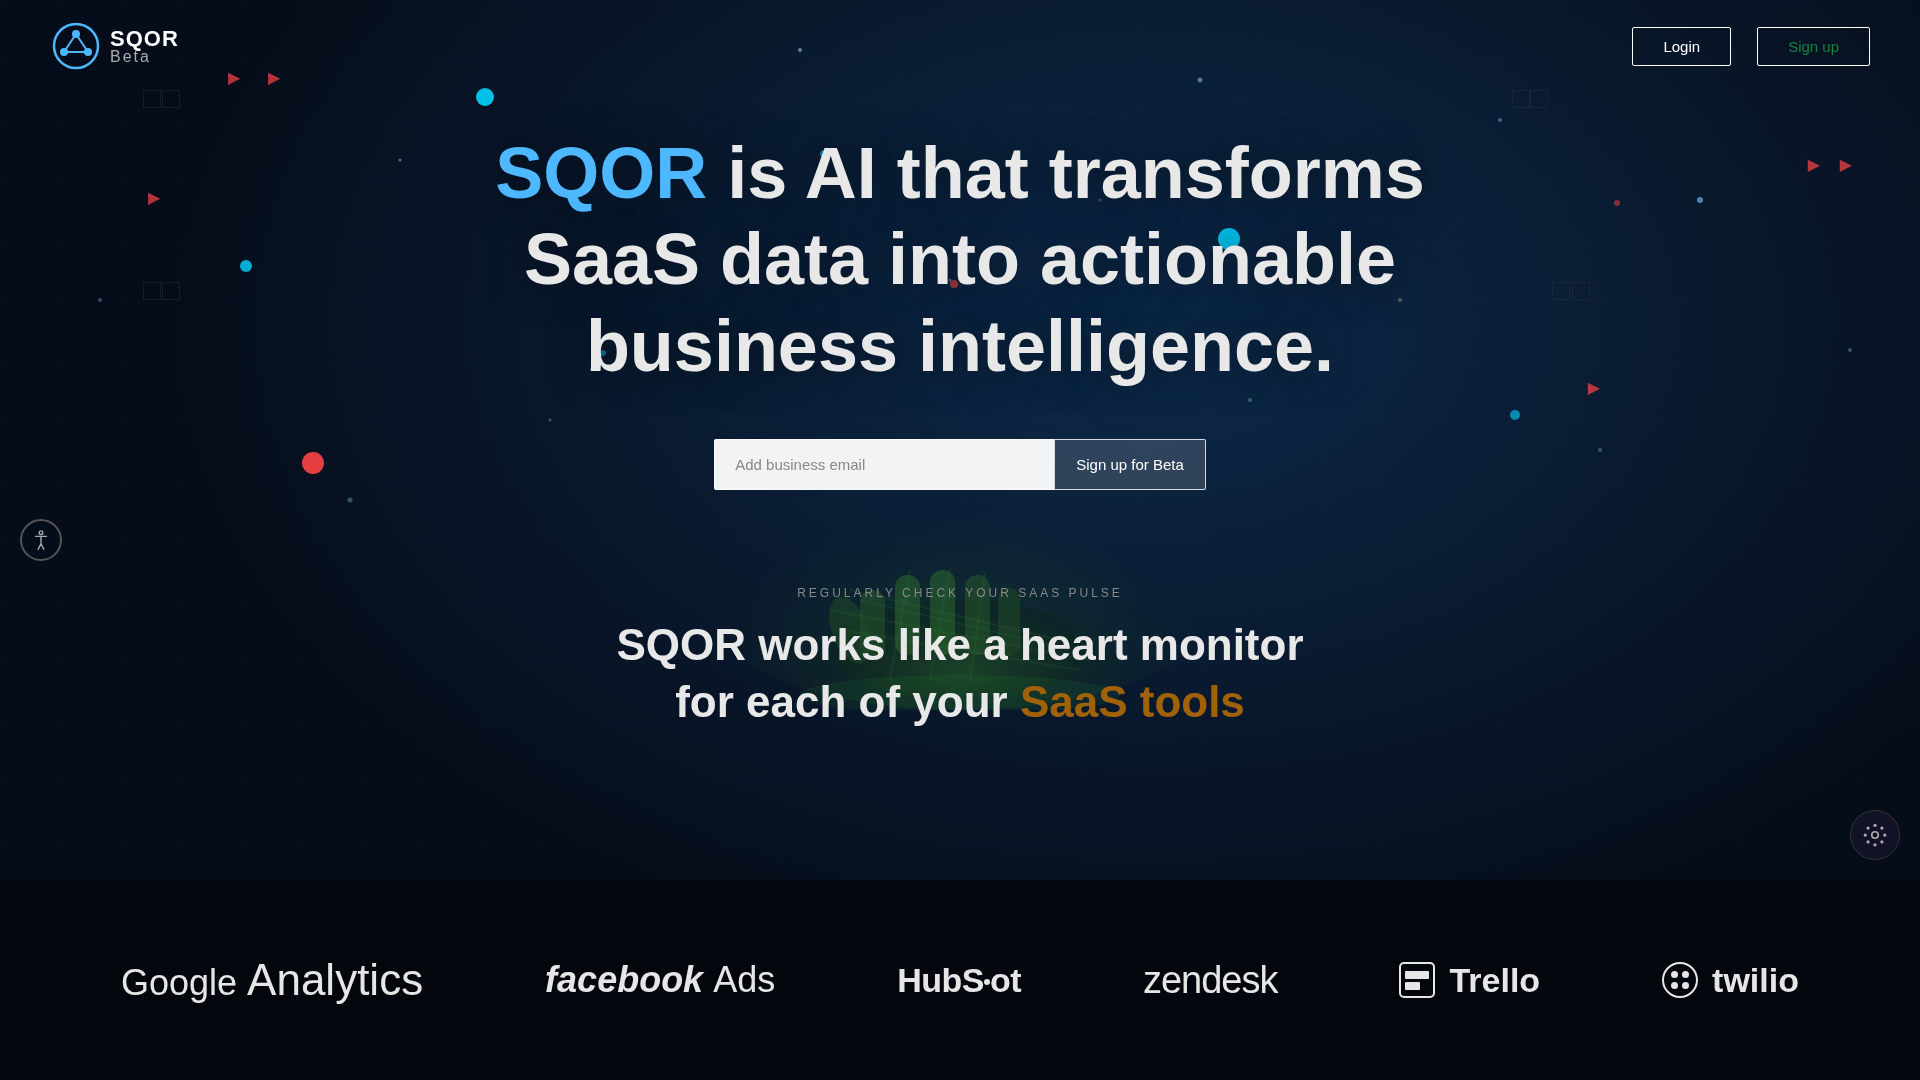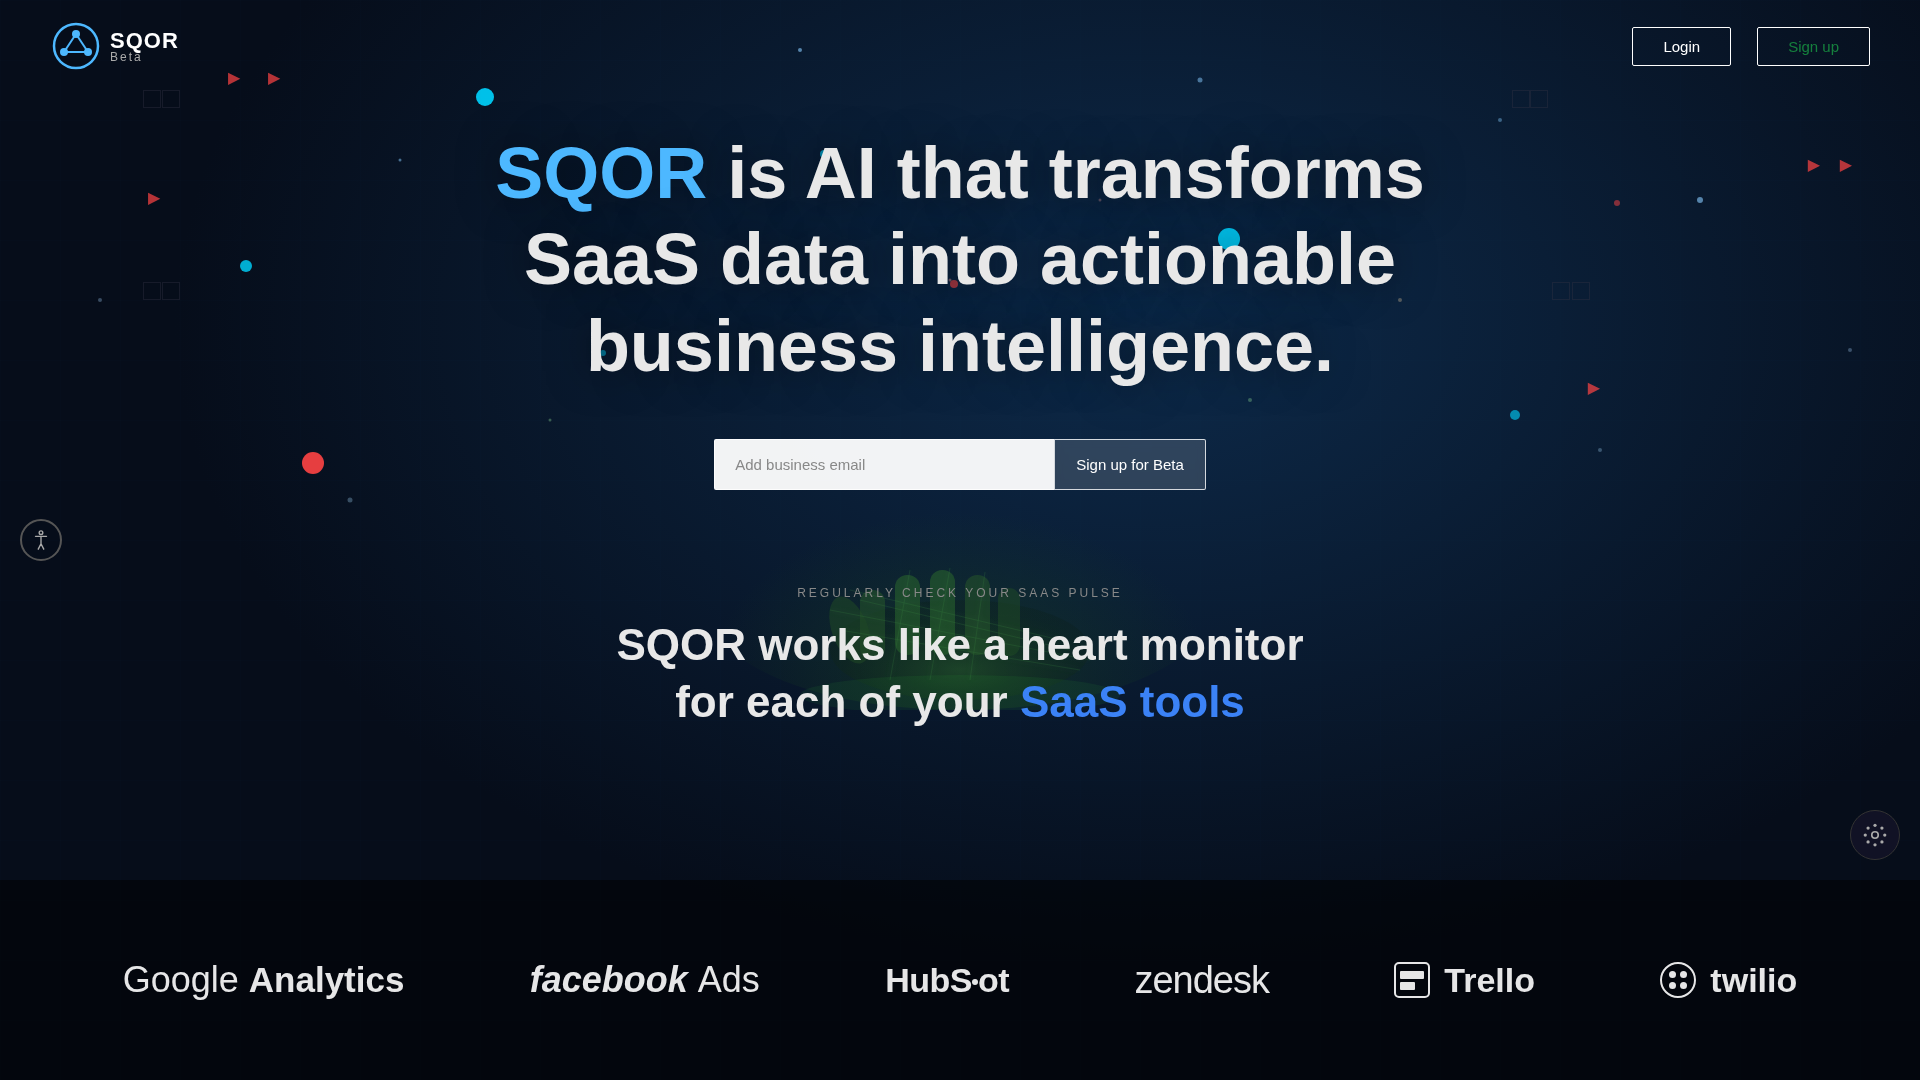--- a/index.html
+++ b/index.html
@@ -62,21 +62,21 @@
     }
 
     .logo-text {
       font-size: 22px;
       font-weight: 700;
       color: #ffffff;
       letter-spacing: 1px;
     }
 
     .beta-badge {
-      font-size: 12px;
+      font-size: 16px;
       color: #aaaaaa;
       letter-spacing: 2px;
       margin-top: -4px;
       text-align: right;
     }
 
     .nav-buttons {
       display: flex;
       gap: 26px;
     }
@@ -193,21 +193,21 @@
     }
 
     .saas-title {
       font-size: 44px;
       font-weight: 600;
       color: #e8e8e8;
       line-height: 1.3;
     }
 
     .saas-title .highlight {
-      color: #3b82f6;
+      color: #a16207;
     }
 
     
     .brands-bar {
       position: absolute;
       bottom: 0;
       left: 0;
       right: 0;
       height: 200px;
       background: rgba(0,0,0,0.5);
@@ -534,21 +534,21 @@
     <span>
       <span>for each of your </span><span class="highlight">SaaS tools</span>
     </span>
   </h2>
 </div>
 
 <div class="brands-bar">
 
   <div class="brand-item">
     <span class="brand-google">
-      <span style="font-weight:400">Google</span> <span style="font-weight:700;font-size:35px">Analytics</span>
+      <span style="font-weight:400">Google</span> <span style="font-weight:400;font-size:44px">Analytics</span>
     </span>
   </div>
 
   <div class="brand-item">
     <span class="brand-facebook">
       <span class="fb-bold" style="font-weight:900;font-style:italic">facebook</span> <span style="font-weight:300">Ads</span>
     </span>
   </div>
 
   <div class="brand-item">

